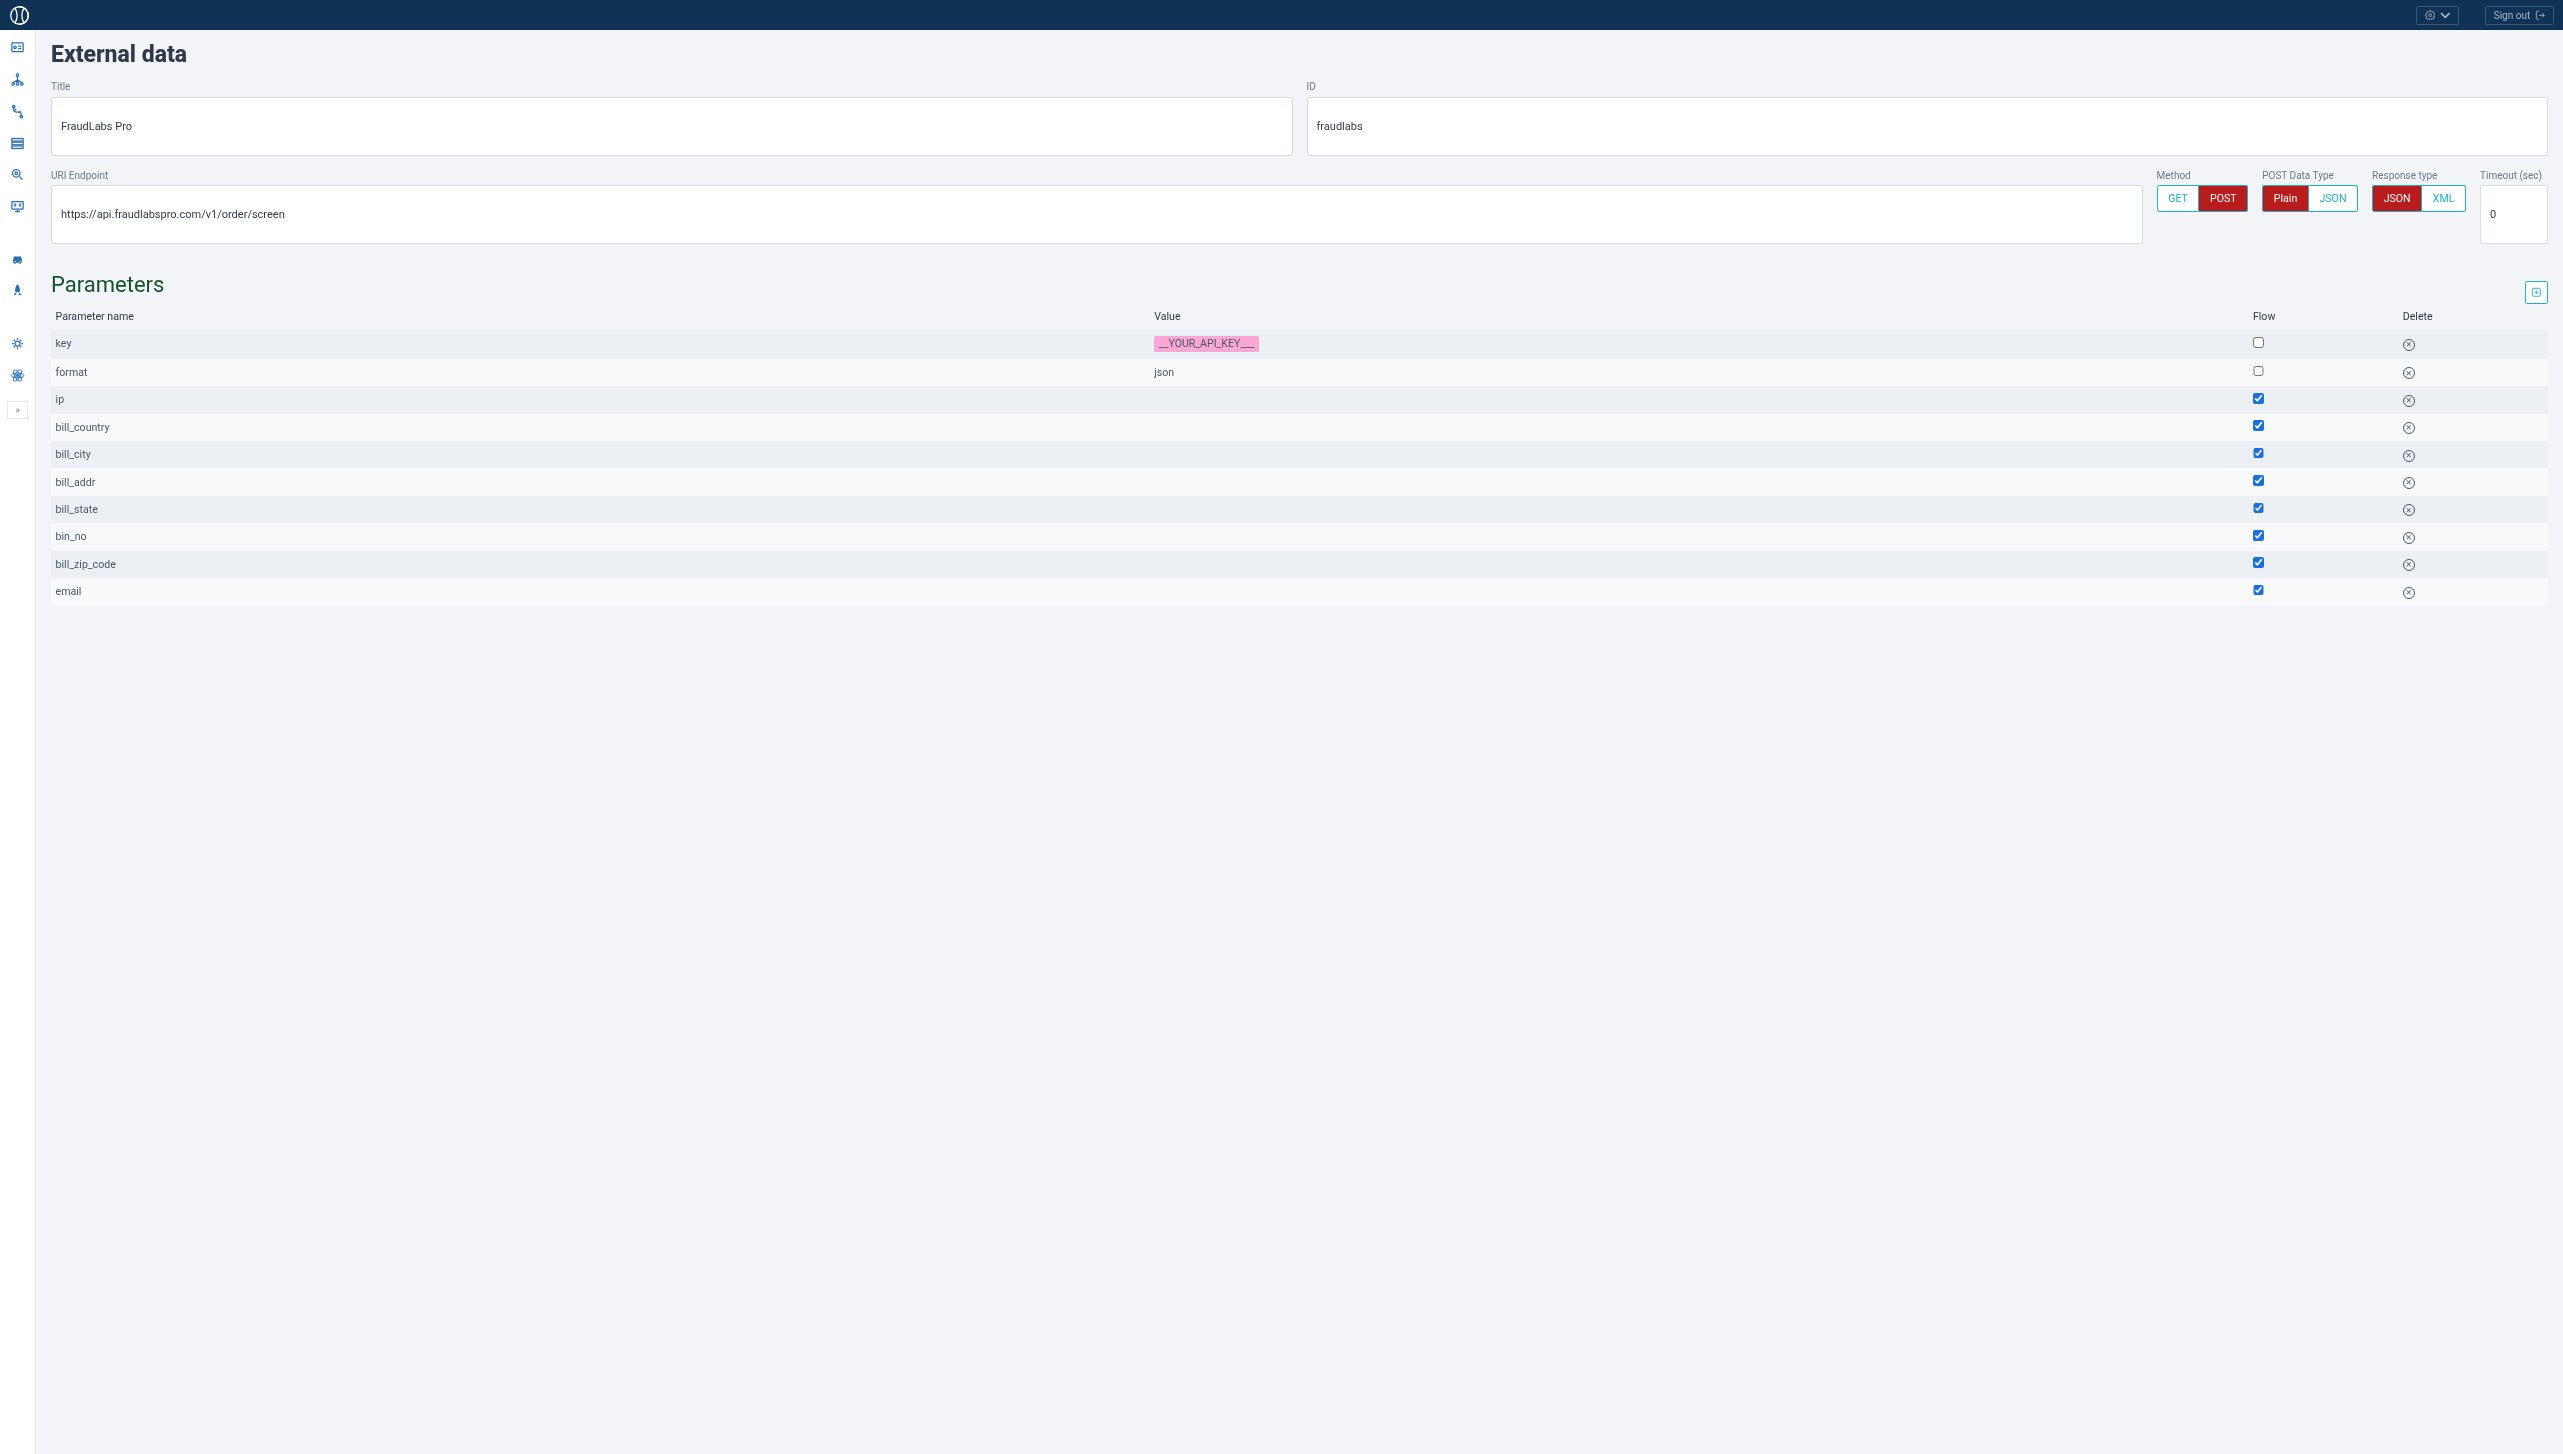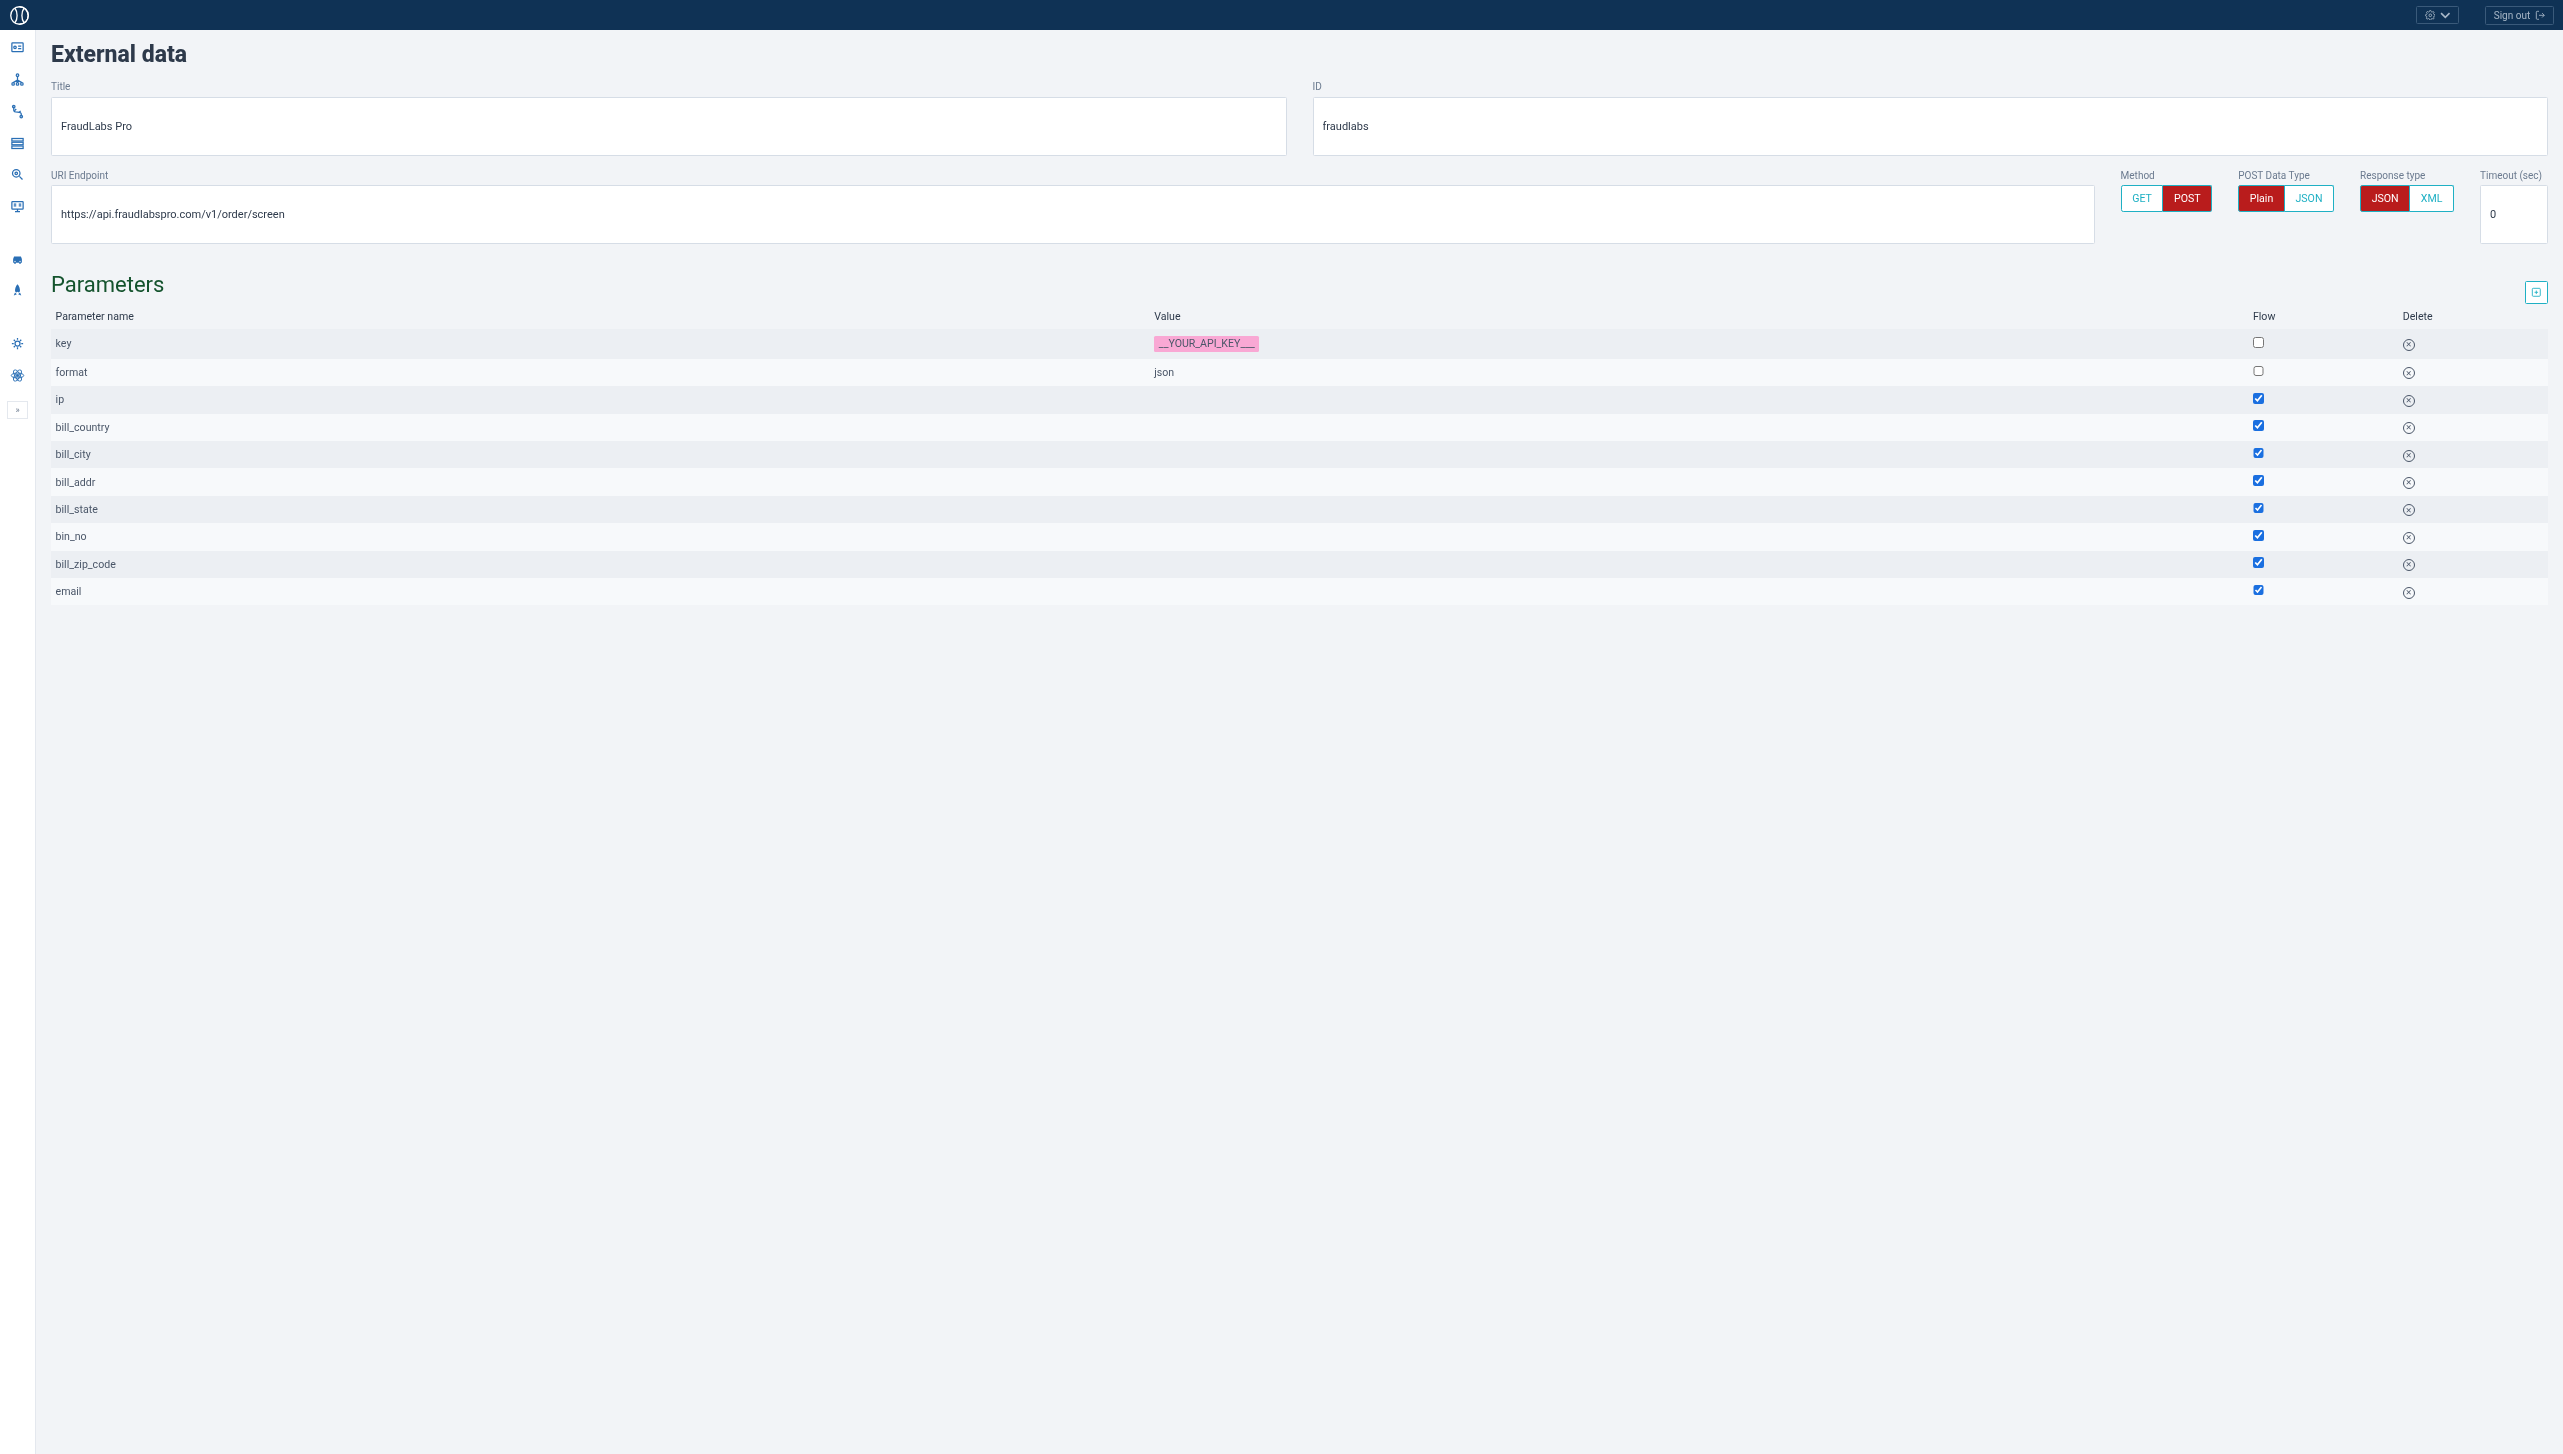--- a/index.html
+++ b/index.html
@@ -1,31 +1,31 @@
 <!DOCTYPE html>
 <html style="font-size:12px"><head>
 <meta charset="utf-8">
 <style>
 *{box-sizing:border-box;margin:0;padding:0;font-family:-apple-system,BlinkMacSystemFont,"Segoe UI",Roboto,Helvetica,Arial,sans-serif}
 body{background:#f2f4f7;color:#2e3a4b}
 .topbar{height:30px;background:#0f3255;display:flex;align-items:center;justify-content:space-between;padding:0 9px}
 .topbar .logo{width:21px;height:21px;display:flex;align-items:center;justify-content:center}
 .topbar .logo svg{width:21px;height:21px}
-.topbar-right{display:flex;gap:26px;align-items:center}
+.topbar-right{display:flex;gap:26px;}
 .topbar-btn{border:0.8px solid #3a5a7a;background:transparent;color:#a8b8c8;padding:3px 7.6px;font-size:10px;display:flex;align-items:center;gap:4.6px;cursor:pointer;border-radius:1.5px}
 .topbar-btn svg{width:10.6px;height:10.6px}
 .app{display:flex;height:calc(100vh - 30px)}
 .sidebar{width:36px;background:#fff;border-right:0.8px solid #e4e8ee;display:flex;flex-direction:column;align-items:center;padding-top:9px;gap:13.7px}
 .sidebar .nav-icon{width:18px;height:18px;display:flex;align-items:center;justify-content:center;color:#2a6fb5;cursor:pointer}
 .sidebar .nav-icon svg{width:15px;height:15px}
 .sidebar .expand{margin-top:3px;border:0.8px solid #e4e8ee;width:21px;height:18px;display:flex;align-items:center;justify-content:center;color:#6b7a8f;cursor:pointer;font-size:9px}
 .main{flex:1;overflow:auto;padding:10.6px 15px 30px 15px}
 h1.page-title{font-size:23px;font-weight:800;color:#2e3a4b;margin-bottom:13.7px}
 h2.section-title{font-size:22px;font-weight:400;color:#14532d;margin:13.7px 0 7.6px 0}
-.row{display:flex;gap:26px;margin-bottom:13.7px}
+.row{display:flex;gap:14px;margin-bottom:13.7px}
 .field{display:flex;flex-direction:column;gap:4.6px}
 .field label{font-size:10px;color:#6b7a8f}
 .field input[type=text]{border:0.8px solid #d6dde6;background:#fff;padding:22px 9px;font-size:11px;color:#2e3a4b;border-radius:1.5px;width:100%}
 .field input[disabled]{background:#eceff3}
 .toggle-group{display:flex}
 .toggle-btn{border:0.8px solid #1fb0c4;background:#fff;color:#1fb0c4;padding:6px 10.6px;font-size:10.6px;cursor:pointer}
 .toggle-btn.selected{background:#b91c1c;color:#fff}
 .toggle-btn:first-child{border-top-left-radius:2.3px;border-bottom-left-radius:2.3px}
 .toggle-btn:last-child{border-top-right-radius:2.3px;border-bottom-right-radius:2.3px;border-left:none}
 .toggle-btn+ .toggle-btn{border-left:none}

